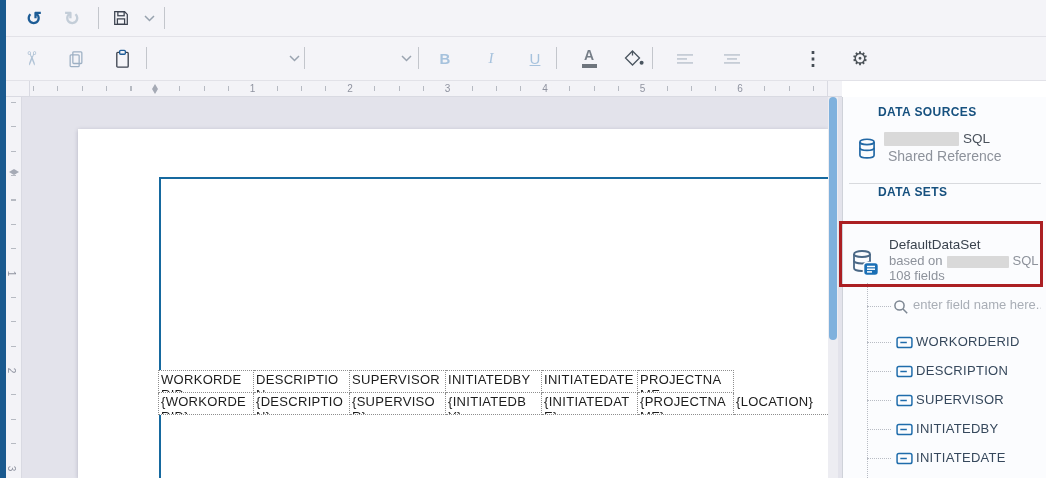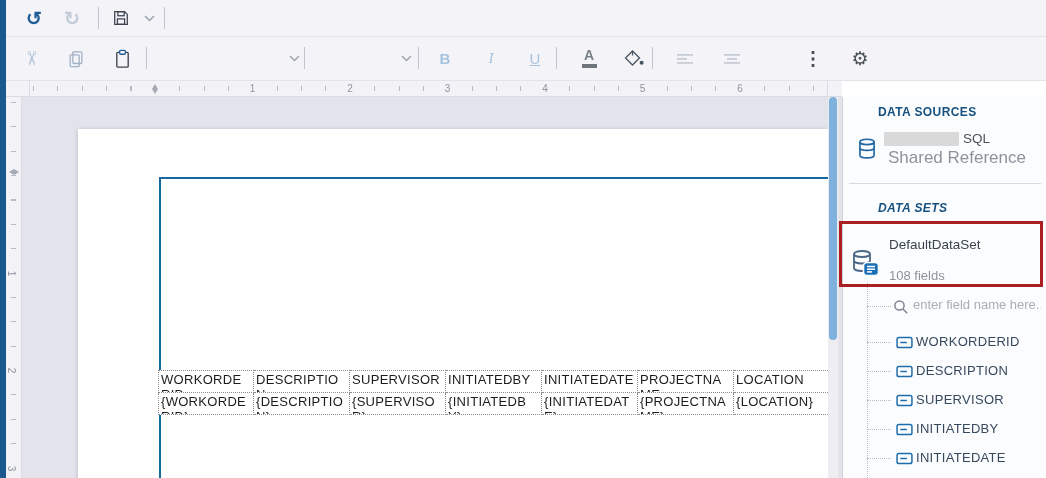--- a/index.html
+++ b/index.html
@@ -76,26 +76,26 @@
      word-break:break-all; background:#fff; cursor:cell; }
   .trow.head .tcell { height:23px; border-top:1px dotted #8e8e8e; }
   .trow.data .tcell { height:22px; }
   .tcell:first-child { border-left:1px dotted #8e8e8e; }
   .v-scrollbar { position:absolute; left:806px; top:0; width:10px; height:381px; background:#ededf2; }
   .v-thumb { position:absolute; left:1px; top:0; width:8px; height:243px; background:#7fb1dd; border-radius:4px; }
 
   
   .panel { position:absolute; left:842px; top:97px; width:204px; height:381px; background:#fbfcfe; border-left:1px solid #cfd2d9; }
   .p-heading { position:absolute; left:35px; font-size:12px; font-weight:bold; letter-spacing:.4px; color:#17517f; }
-  .h-sources { top:8px; } .h-datasets { top:104px;font-style:italic; }
+  .h-sources { top:8px; } .h-datasets { top:88px; }
   .redacted { display:inline-block; background:#d9d9d9; border-radius:1px; vertical-align:middle; }
   .src-icon { position:absolute; left:14px; top:40px; }
   .src-line1 { position:absolute; left:41px; top:34px; height:16px; font-size:13.5px; color:#4a525c; white-space:nowrap; }
   .src-line1 .redacted { width:75px; height:14px; margin-right:4px; }
-  .src-line2 { position:absolute; left:45px; top:51px; font-size:17px; color:#8d929b; }
+  .src-line2 { position:absolute; left:45px; top:51px; font-size:14px; color:#8d929b; }
   .p-divider { position:absolute; left:6px; top:86px; width:192px; height:1px; background:#d8dade; }
   .ds-icon { position:absolute; left:7px; top:152px; }
   .ds-name { position:absolute; left:46px; top:140px; font-size:13.5px; color:#3a434e; }
   .ds-based { position:absolute; left:46px; top:156px; font-size:13px; color:#8d929b; white-space:nowrap; }
   .ds-based .redacted { width:62px; height:12px; margin:0 4px; }
   .ds-fields { position:absolute; left:46px; top:171px; font-size:13px; color:#8d929b; }
   .trunk { position:absolute; left:24px; top:186px; width:1px; height:195px; border-left:1px dotted #b8bcc4; }
   .branch { position:absolute; left:24px; width:24px; height:1px; border-top:1px dotted #b8bcc4; }
   .search-row { position:absolute; left:0; top:198px; width:204px; height:24px; }
   .search-row .branch { top:11px; }
@@ -239,21 +239,20 @@
     <div class="page">
       <div class="design-border"></div>
       <div class="design-table">
         <div class="trow head">
             <div class="tcell">WORKORDERID</div>
             <div class="tcell">DESCRIPTION</div>
             <div class="tcell">SUPERVISOR</div>
             <div class="tcell">INITIATEDBY</div>
             <div class="tcell">INITIATEDATE</div>
             <div class="tcell">PROJECTNAME</div>
-            <div class="tcell">LOCATION</div>
           </div>
         <div class="trow data">
             <div class="tcell">{WORKORDERID}</div>
             <div class="tcell">{DESCRIPTION}</div>
             <div class="tcell">{SUPERVISOR}</div>
             <div class="tcell">{INITIATEDBY}</div>
             <div class="tcell">{INITIATEDATE}</div>
             <div class="tcell">{PROJECTNAME}</div>
             <div class="tcell">{LOCATION}</div>
           </div>
@@ -289,20 +288,21 @@
         </g>
         <rect x="13.5" y="13.5" width="15" height="13" rx="3.5" fill="#1a6fb5" stroke="#fbfcfe" stroke-width="1.6"></rect>
         <g stroke="#ffffff" stroke-width="1.5">
           <path d="M17 17.5 h8"></path>
             <path d="M17 20.2 h8"></path>
             <path d="M17 22.9 h5"></path>
         </g>
       </svg>
     </div>
     <div class="ds-name">DefaultDataSet</div>
+    <div class="ds-based"><span>based on</span><span class="redacted"></span><span>SQL</span></div>
     <div class="ds-fields">108 fields</div>
 
     <div class="trunk"></div>
 
     <div class="search-row">
       <div class="branch"></div>
       <svg class="mag" width="16" height="16" viewBox="0 0 16 16" fill="none" stroke="#7c8692" stroke-width="1.5">
         <circle cx="6.5" cy="6.5" r="4.6"></circle>
           <path d="M10 10 L14.2 14.2"></path>
       </svg>

